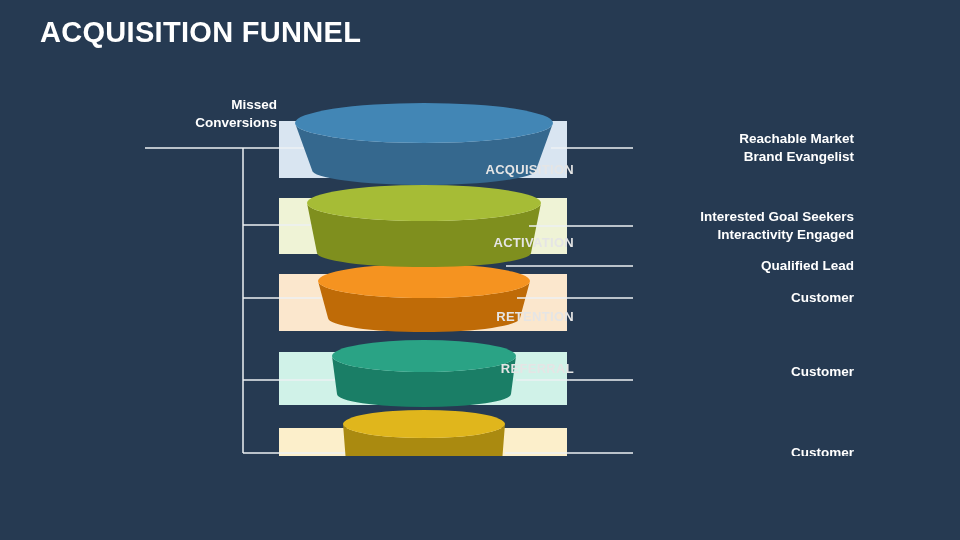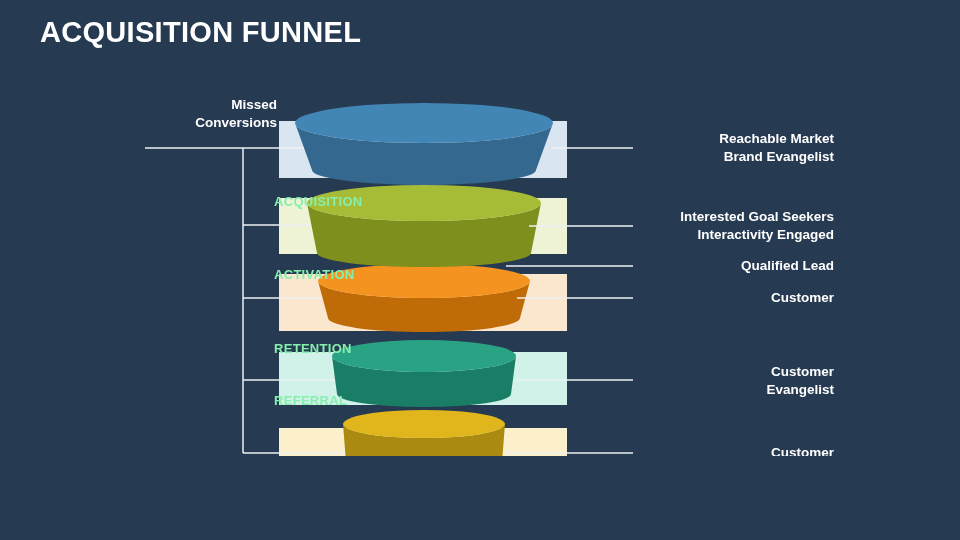--- a/index.html
+++ b/index.html
@@ -29,43 +29,42 @@
     position: absolute;
     left: 0;
     top: 0;
     width: 960px;
     height: 540px;
   }
   .stage-label {
     position: absolute;
     left: 274px;
     width: 300px;
-    text-align: left;
-    color: #86efac;
+    text-align: right;
+    color: #e5e5e5;
     font-size: 13px;
     font-weight: bold;
     letter-spacing: 0.3px;
     line-height: 18px;
-    margin-top: 32px;
   }
   .stage-label-0 { top: 161px; }
   .stage-label-1 { top: 234px; }
   .stage-label-2 { top: 308px; }
   .stage-label-3 { top: 360px; }
   .stage-label-4 { top: 478px; }
   .annotation {
     position: absolute;
     color: #FFFFFF;
     font-size: 13.5px;
     font-weight: 600;
     line-height: 18px;
     text-align: right;
   }
   .annotation-left { left: 147px; top: 96px; width: 130px; }
-  .annotation-right { left: 604px; width: 230px; }
+  .annotation-right { left: 624px; width: 230px; }
   .ann-r-0 { top: 130px; }
   .ann-r-1 { top: 208px; }
   .ann-r-2 { top: 257px; }
   .ann-r-3 { top: 289px; }
   .ann-r-4 { top: 363px; }
   .ann-r-5 { top: 444px; }
 </style>
 </head>
 <body>
 
@@ -141,19 +140,18 @@
     <div>Interactivity Engaged</div>
   </div>
   <div class="annotation annotation-right ann-r-2">
     <div>Qualified Lead</div>
   </div>
   <div class="annotation annotation-right ann-r-3">
     <div>Customer</div>
   </div>
   <div class="annotation annotation-right ann-r-4">
     <div>Customer</div>
-    <div>Evangelist</div>
   </div>
   <div class="annotation annotation-right ann-r-5">
     <div>Customer</div>
   </div>
 
 </div>
 
 </body></html>

